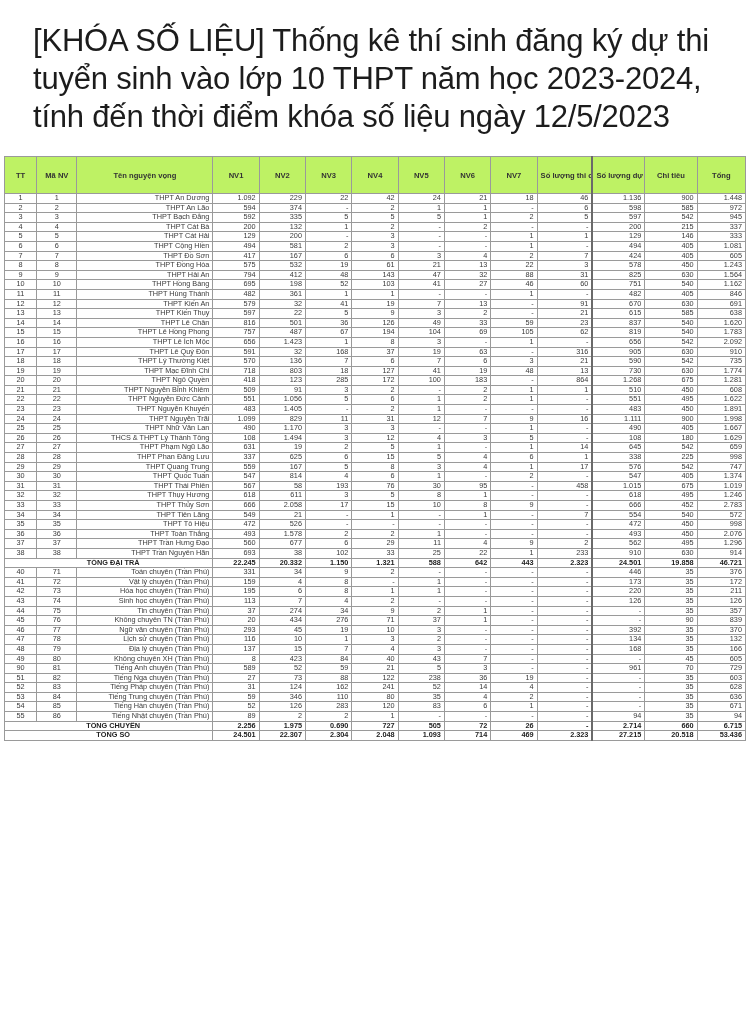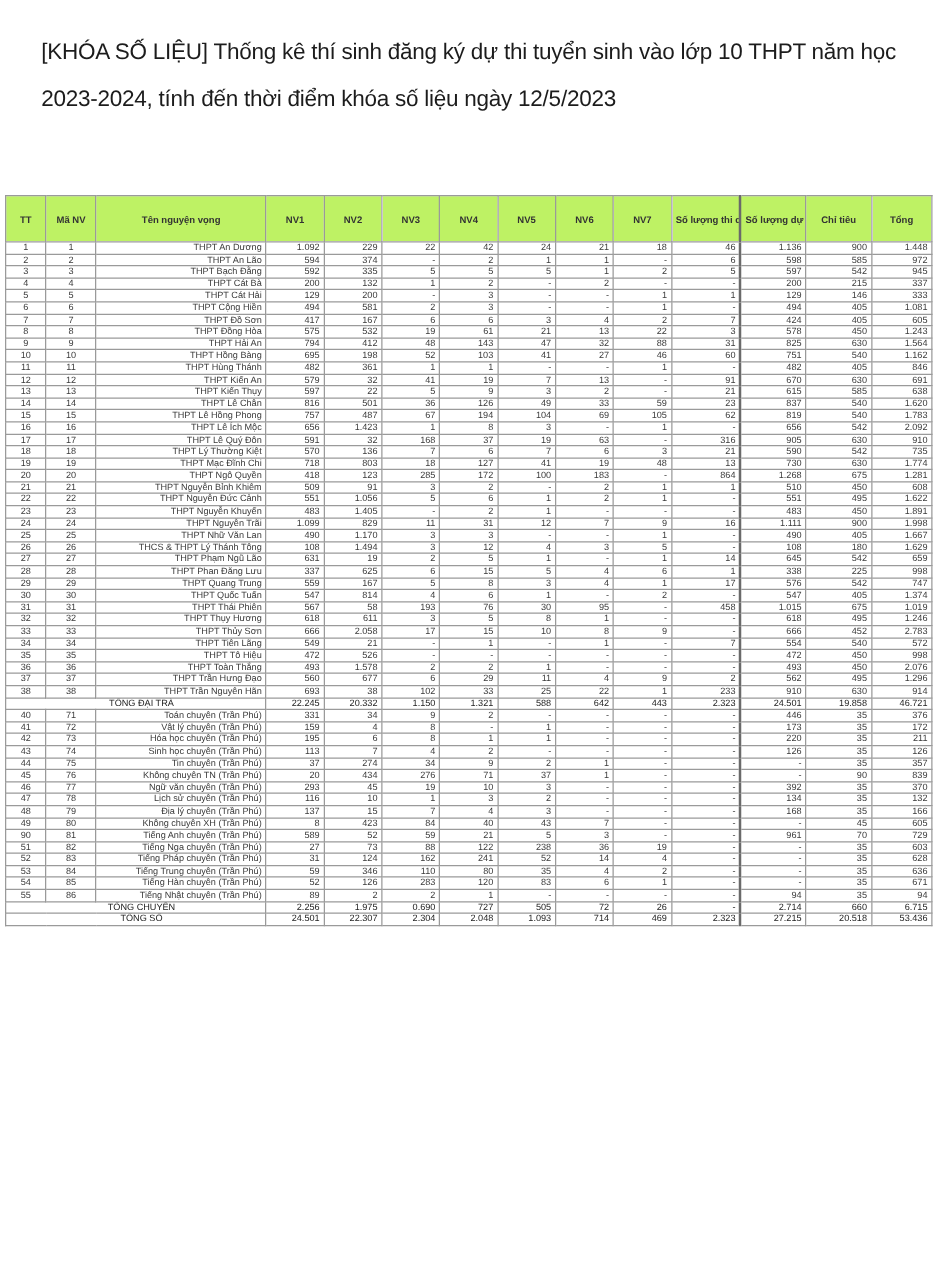--- a/index.html
+++ b/index.html
@@ -1,29 +1,29 @@
 <!DOCTYPE html>
 <html><head>
 <meta charset="utf-8">
 <style>
   html, body { margin:0; padding:0; background:#ffffff; }
   body { width:750px; height:1022px; overflow:hidden; position:relative; font-family:"Liberation Sans", sans-serif; }
   .title {
     position:absolute; left:33px; top:22px; width:700px;
-    font-family:"Liberation Sans", sans-serif; font-size:18px; line-height:38px;
+    font-family:"Liberation Sans", sans-serif; font-size:31px; line-height:38px;
     color:#1c1c1c; letter-spacing:-0.2px;
   }
   .tbl-wrap { position:absolute; left:4px; top:156px; width:742px; }
   table { border-collapse:collapse; width:742px; table-layout:fixed; font-family:"Liberation Sans", sans-serif; color:#3a3a3a; }
   th, td { border:1px solid #9a9a9a; padding:0 3px; white-space:nowrap; overflow:hidden; }
   th { height:36px; font-size:7.6px; font-weight:bold; color:#333; text-align:center; line-height:9px; background:#bef264; }
   td { height:8.6px; font-size:7.3px; line-height:8.6px; text-align:right; }
   td.c { text-align:center; }
   td.l { text-align:right; }
-  tr.sum td { font-weight:normal; color:#222;padding-left:12px; }
+  tr.sum td { font-weight:bold; color:#222;padding-left:12px; }
   tr.sum td.lbl { text-align:center; }
   col.tt { width:32px; } col.ma { width:40px; } col.name { width:135px; }
   col.n { width:46px; } col.sc { width:55px; } col.sd { width:52px; } col.ct { width:52px; } col.tg { width:48px; }
   .thick-l { border-left:2px solid #6a6a6a; }
 </style>
 </head>
 <body>
 
 <div class="title">[KHÓA SỐ LIỆU] Thống kê thí sinh đăng ký dự thi tuyển sinh vào lớp 10 THPT năm học 2023-2024, tính đến thời điểm khóa số liệu ngày 12/5/2023</div>
 

